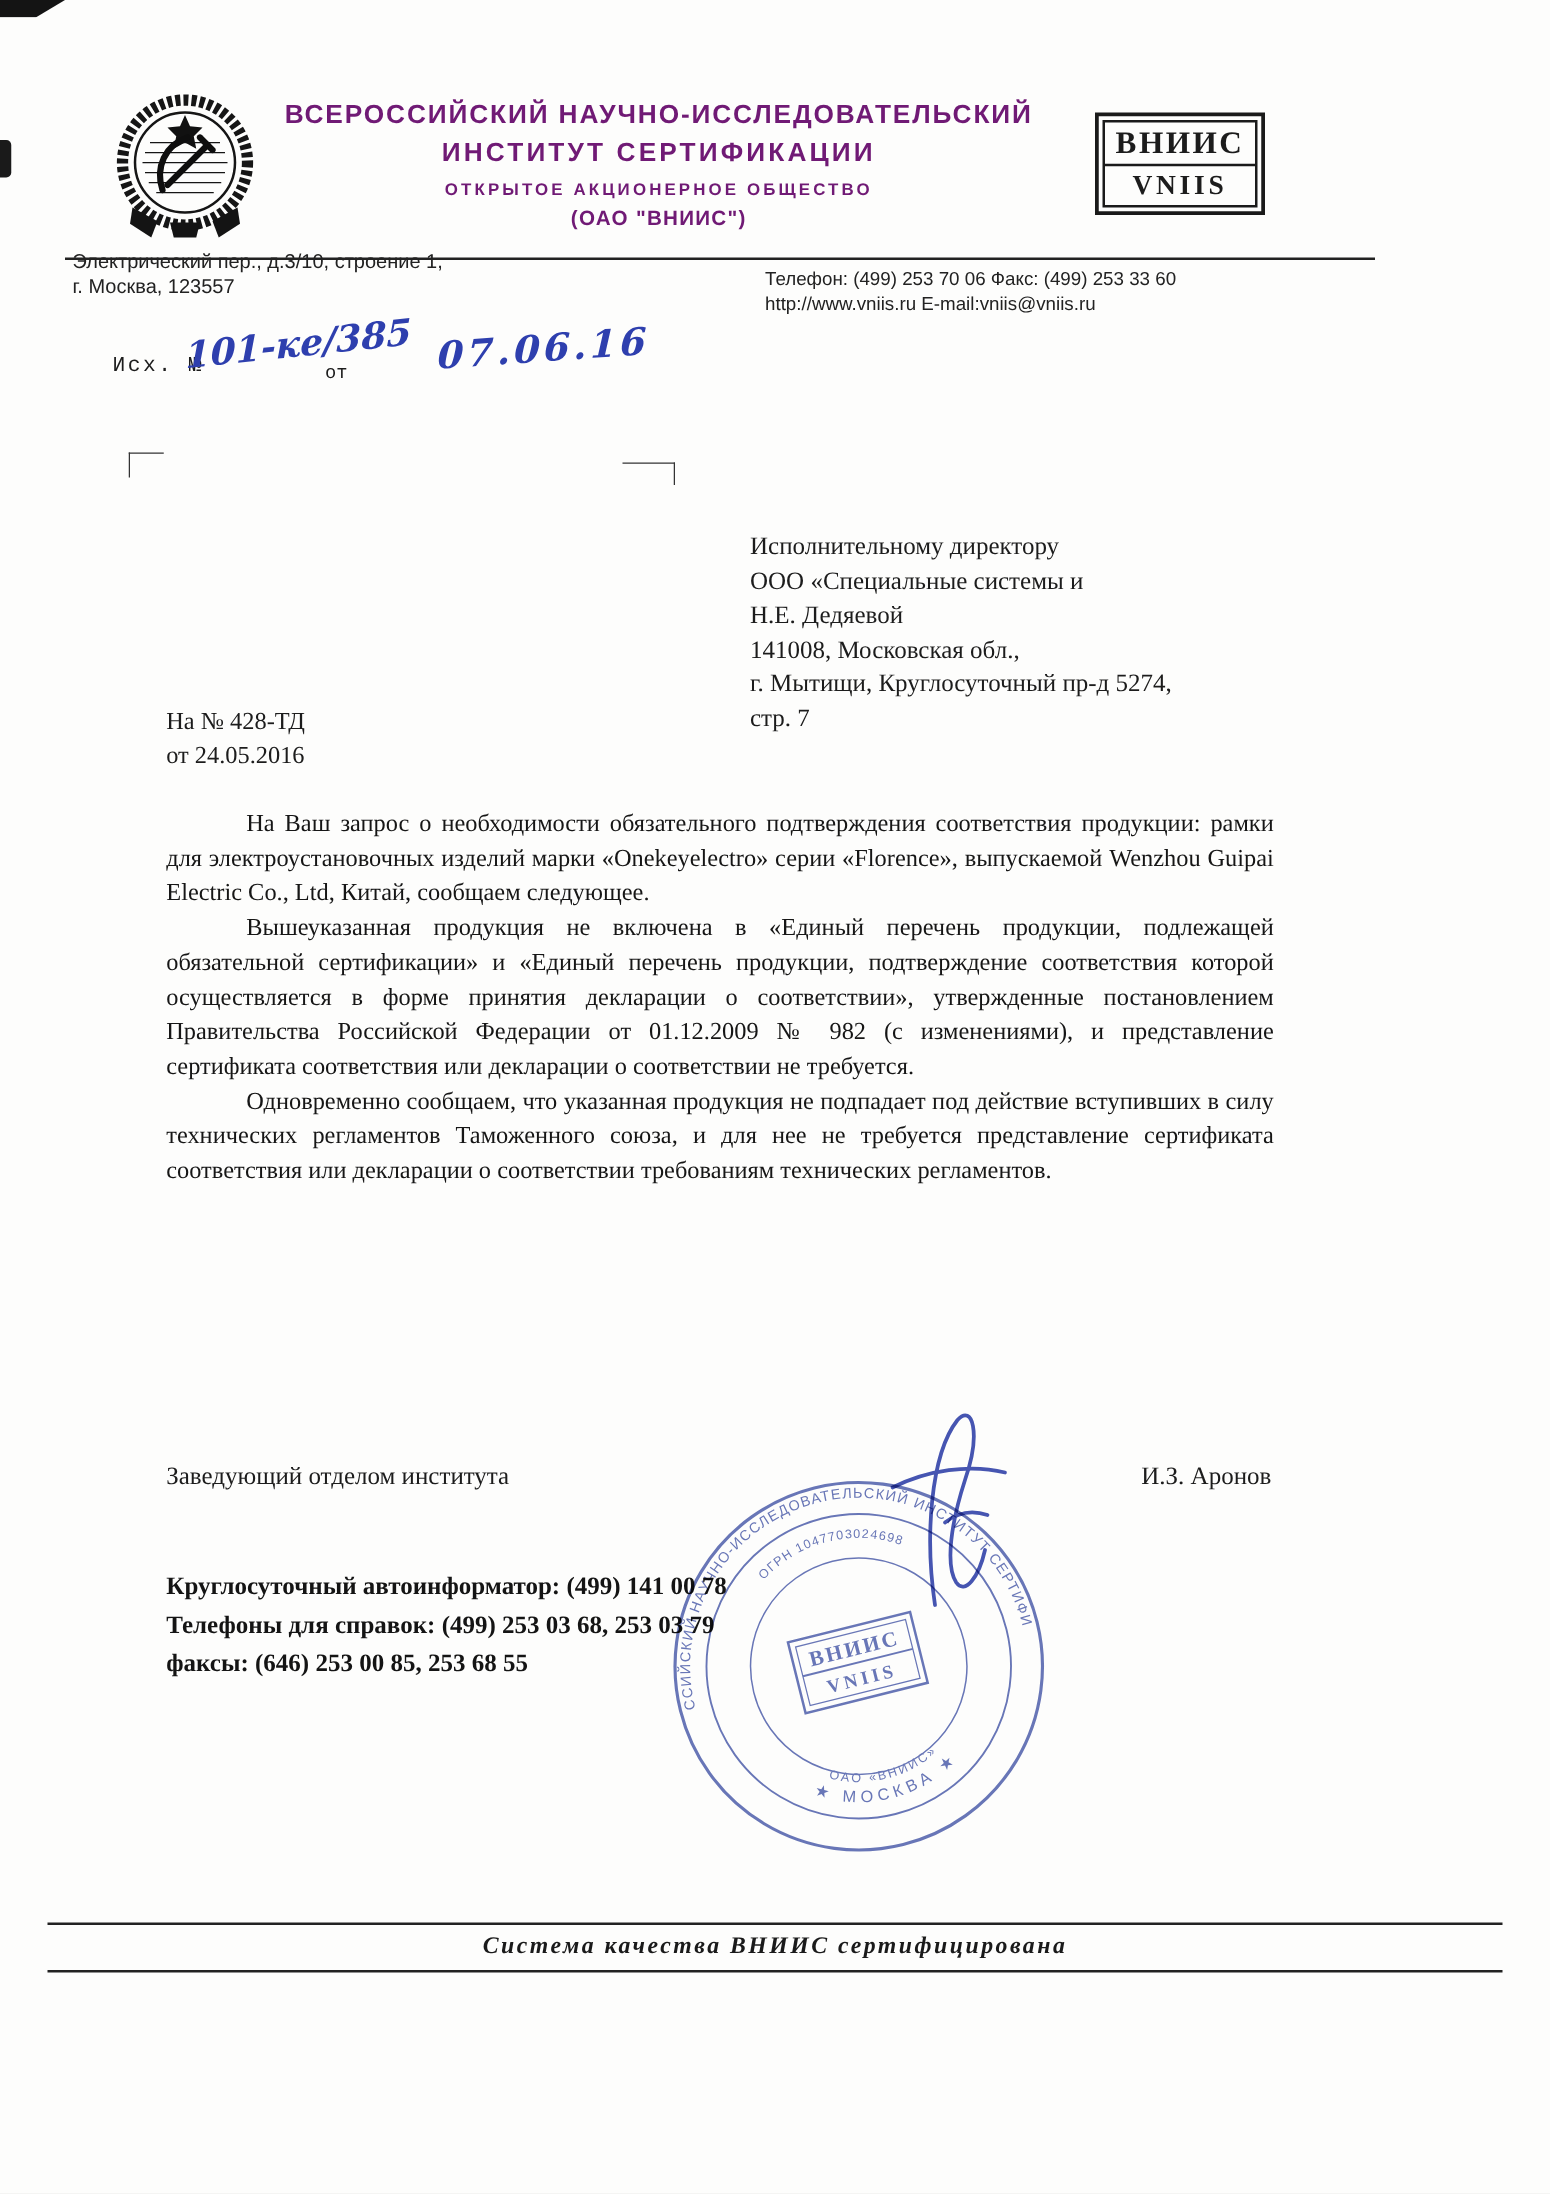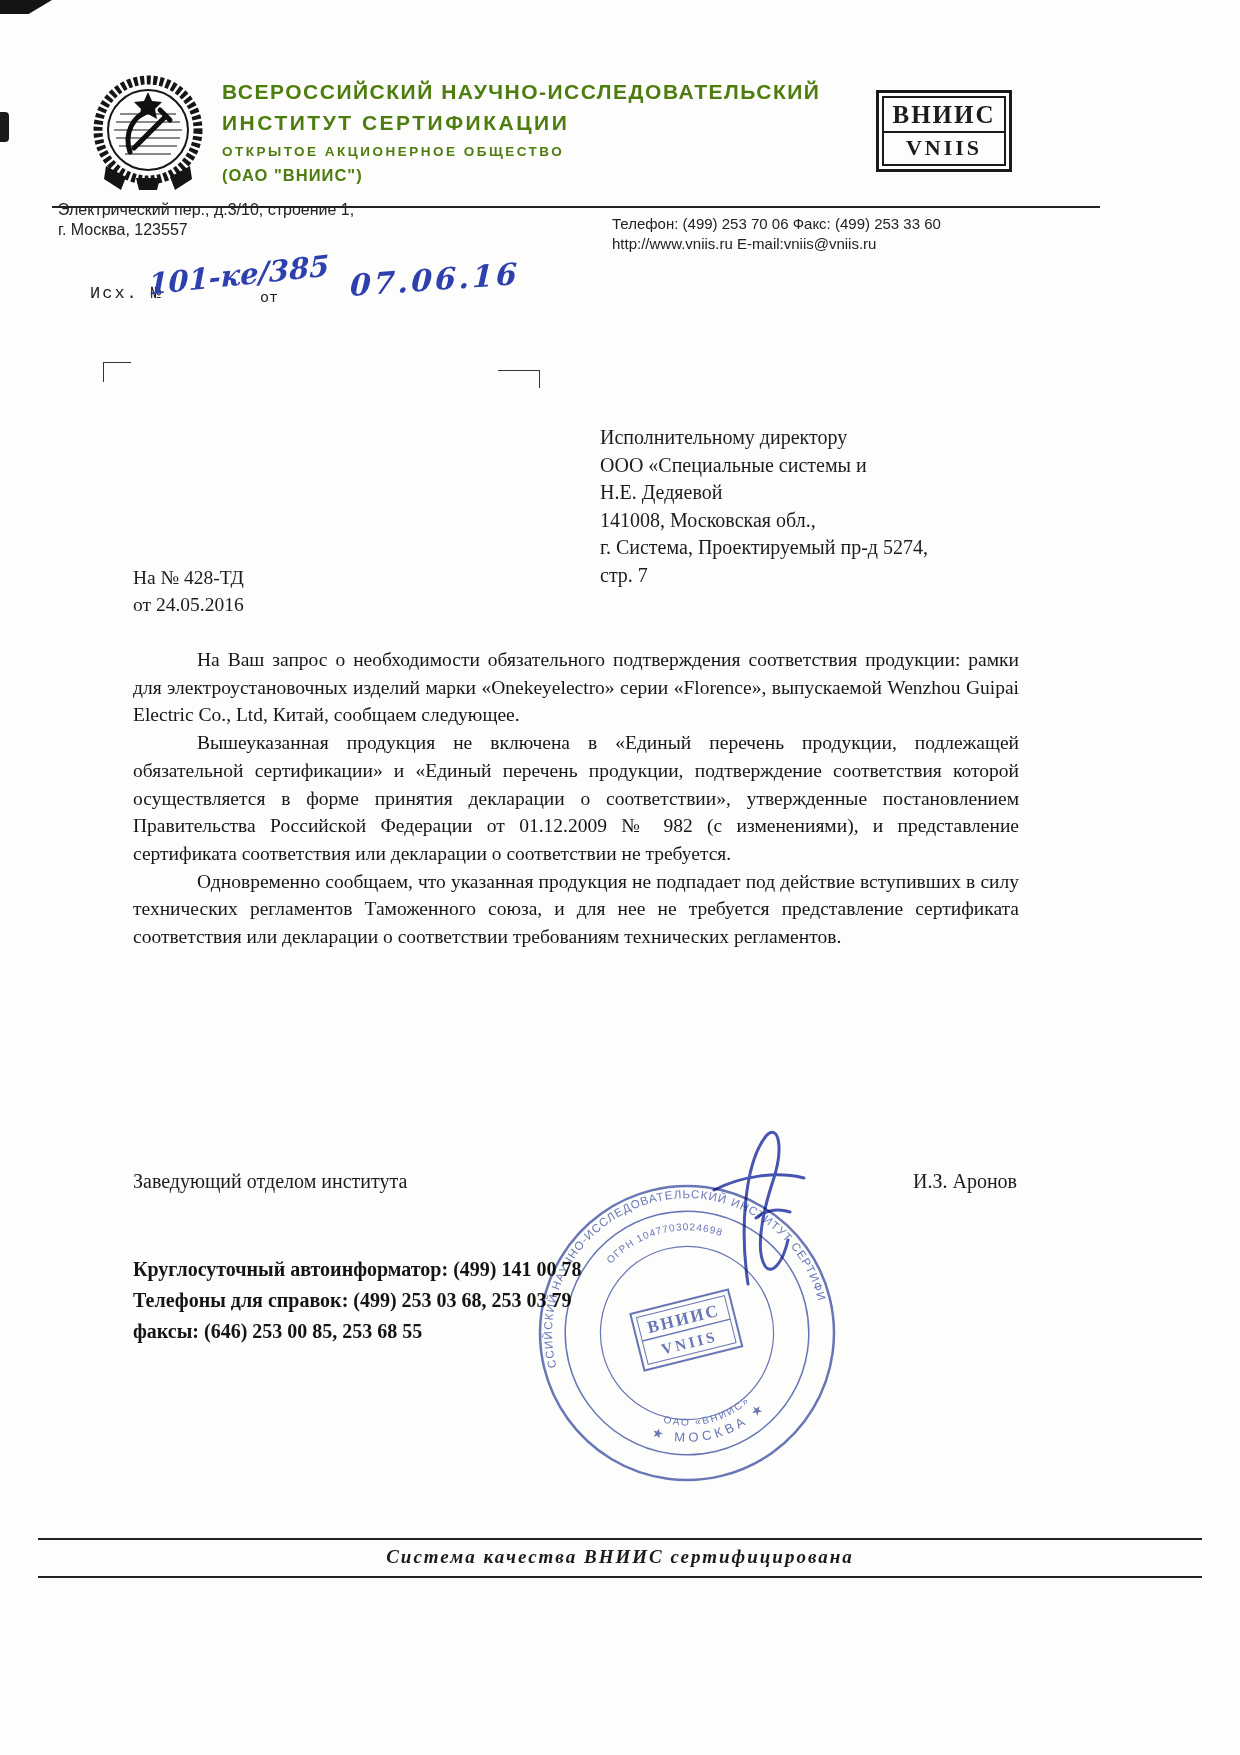--- a/index.html
+++ b/index.html
@@ -11,22 +11,22 @@
   }
   
   .artifact-corner { position:absolute; left:0; top:0; width:52px; height:14px;
     background:#141414; clip-path:polygon(0 0,100% 0,55% 100%,0 100%); }
   .artifact-edge { position:absolute; left:0; top:112px; width:9px; height:30px; background:#1a1a1a; border-radius:0 4px 4px 0; }
 
   
   .emblem { position:absolute; left:88px; top:62px; width:120px; height:142px; }
 
   
-  .org-header { position:absolute; left:222px; top:80px; width:610px; 
-    font-family:"Liberation Sans", sans-serif; color:#4d7c0f; }
+  .org-header { position:absolute; left:222px; top:80px; width:610px; text-align:center;
+    font-family:"Liberation Sans", sans-serif; color:#701a75; }
   .org1 { font-size:21px; font-weight:bold; letter-spacing:1.5px; }
   .org2 { font-size:21px; font-weight:bold; letter-spacing:2.5px; margin-top:7px; }
   .org3 { font-size:13.5px; font-weight:bold; letter-spacing:2.5px; margin-top:9px; }
   .org4 { font-size:16.5px; font-weight:bold; letter-spacing:1px; margin-top:7px; }
 
   
   .vniis-box { position:absolute; left:876px; top:90px; width:136px; border:3px solid #1a1a1a; padding:3px; background:#fdfdfc; }
   .vniis-box-inner { border:2px solid #1a1a1a; text-align:center; }
   .vniis-cy { font-size:25px; font-weight:bold; letter-spacing:2px; padding:3px 0 2px; border-bottom:2px solid #1a1a1a; }
   .vniis-la { font-size:22px; font-weight:bold; letter-spacing:3px; padding:2px 0 3px; }
@@ -132,21 +132,21 @@
   <div class="hw hw-date">07.06.16</div>
 
   <div class="corner-left"></div>
   <div class="corner-right"></div>
 
   <div class="recipient">
     <div>Исполнительному директору</div>
     <div>ООО «Специальные системы и</div>
     <div>Н.Е. Дедяевой</div>
     <div>141008, Московская обл.,</div>
-    <div>г. Система, Проектируемый пр-д 5274,</div>
+    <div>г. Мытищи, Круглосуточный пр-д 5274,</div>
     <div>стр. 7</div>
   </div>
 
   <div class="reference">
     <div>На  № 428-ТД</div>
     <div>от   24.05.2016</div>
   </div>
 
   <div class="body-text">
     <p>На Ваш запрос о необходимости обязательного подтверждения соответствия продукции: рамки для электроустановочных изделий марки «Onekeyelectro» серии «Florence», выпускаемой Wenzhou Guipai Electric Co., Ltd, Китай, сообщаем следующее.</p>

